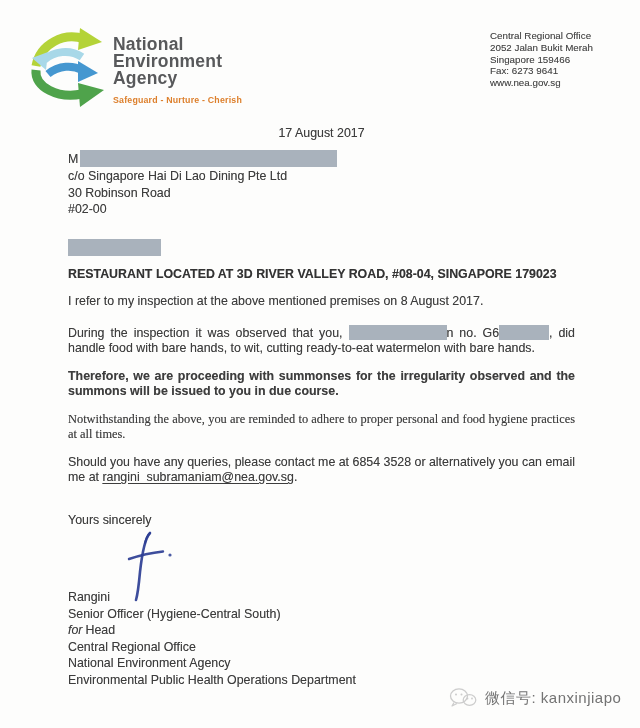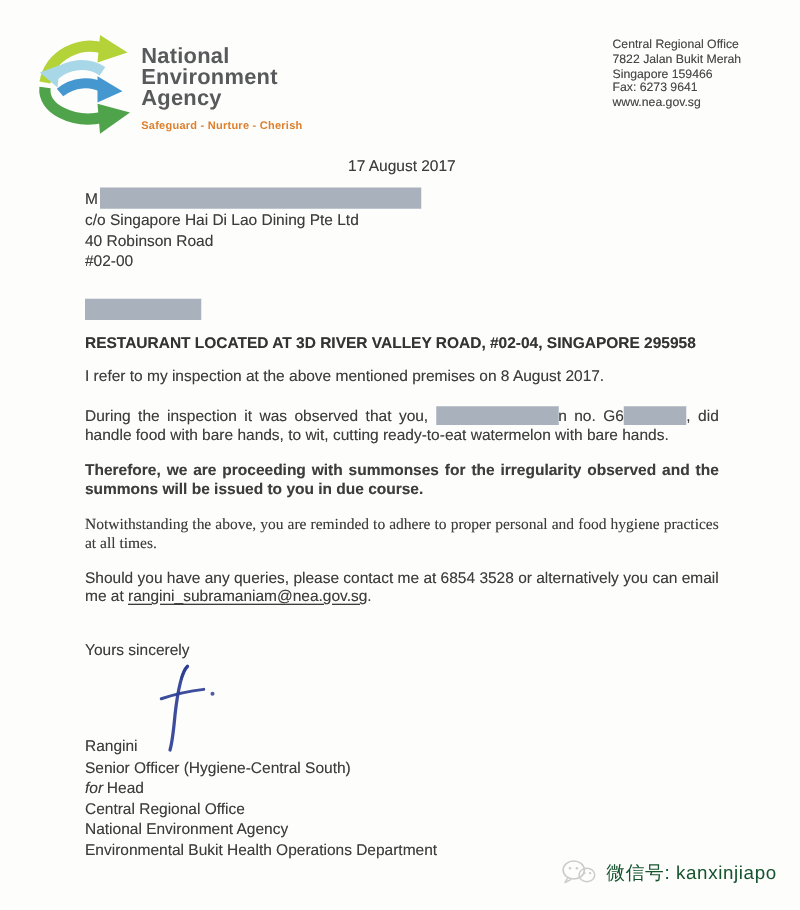--- a/index.html
+++ b/index.html
@@ -33,21 +33,21 @@
   .p1{top:294px;} .p2{top:325px;} .p3{top:369px;font-weight:bold;} .p4{top:412px;font-family:Liberation Serif, serif;} .p5{top:455px;}
   .email{text-decoration:underline;text-underline-offset:2px;}
   .closing{top:513px;}
   .signature{position:absolute;left:55px;top:530px;}
   .signoff{top:589px;line-height:16.6px;}
   .it{font-style:italic;}
   .sp{margin-left:3px;}
 
   
   .watermark{position:absolute;left:448px;top:686px;display:flex;align-items:center;
-             gap:7px;color:#14532d;font-size:15px;letter-spacing:.5px;}
+             gap:7px;color:#737373;font-size:15px;letter-spacing:.5px;}
 </style>
 </head>
 <body>
 
 <div class="page">
 
   <svg class="logo-arrows" width="84" height="84" viewBox="0 0 84 84">
     <path d="M10,42 C14,20 38,8 58,15" stroke="#b4d338" stroke-width="9" fill="none"></path>
     <polygon points="54,4 76,18 52,26" fill="#b4d338"></polygon>
     <path d="M56,33 C44,25 28,27 18,36" stroke="#a8d8e8" stroke-width="8" fill="none"></path>
@@ -59,40 +59,40 @@
   </svg>
   <div class="logo-text">
     <div>National</div>
     <div>Environment</div>
     <div>Agency</div>
     <div class="tagline">Safeguard - Nurture - Cherish</div>
   </div>
 
   <div class="office">
     <div>Central Regional Office</div>
-    <div>7822 Jalan Bukit Merah</div>
+    <div>2052 Jalan Bukit Merah</div>
     <div>Singapore 159466</div>
     <div>Fax: 6273 9641</div>
     <div>www.nea.gov.sg</div>
   </div>
 
   <div class="letter">
 
     <div class="abs date">17 August 2017</div>
 
     <div class="abs recipient">
       <div><span>M</span><span class="redact r1"></span></div>
       <div>c/o Singapore Hai Di Lao Dining Pte Ltd</div>
-      <div>40 Robinson Road</div>
+      <div>30 Robinson Road</div>
       <div>#02-00</div>
     </div>
 
     <div class="redact block2"></div>
 
-    <div class="abs subject">RESTAURANT LOCATED AT 3D RIVER VALLEY ROAD, #02-04, SINGAPORE 295958</div>
+    <div class="abs subject">RESTAURANT LOCATED AT 3D RIVER VALLEY ROAD, #08-04, SINGAPORE 179023</div>
 
     <p class="abs p1">I refer to my inspection at the above mentioned premises on 8 August 2017.</p>
 
     <p class="abs p2 just"><span>During the inspection it was observed that you, </span><span class="redact in1"></span><span>n no. G6</span><span class="redact in2"></span><span>, did handle food with bare hands, to wit, cutting ready-to-eat watermelon with bare hands.</span></p>
 
     <p class="abs p3 just">Therefore, we are proceeding with summonses for the irregularity observed and the summons will be issued to you in due course.</p>
 
     <p class="abs p4 just">Notwithstanding the above, you are reminded to adhere to proper personal and food hygiene practices at all times.</p>
 
     <p class="abs p5 just"><span>Should you have any queries, please contact me at 6854 3528 or alternatively you can email me at </span><span class="email">rangini_subramaniam@nea.gov.sg</span><span>.</span></p>
@@ -105,21 +105,21 @@
       <path d="M6,29 C18,25 31,22.5 40,21.5" stroke="#2c3e94" stroke-width="2.4" fill="none" stroke-linecap="round" opacity="0.92"></path>
       <circle cx="47" cy="25" r="1.6" fill="#2c3e94" opacity="0.85"></circle>
     </svg>
 
     <div class="abs signoff">
       <div>Rangini</div>
       <div>Senior Officer (Hygiene-Central South)</div>
       <div><span class="it">for</span><span class="sp">Head</span></div>
       <div>Central Regional Office</div>
       <div>National Environment Agency</div>
-      <div>Environmental Bukit Health Operations Department</div>
+      <div>Environmental Public Health Operations Department</div>
     </div>
   </div>
 
   <div class="watermark">
     <svg width="30" height="24" viewBox="0 0 30 24">
       <ellipse cx="11" cy="10" rx="8.5" ry="7.2" stroke="#cccccc" stroke-width="1.3" fill="none"></ellipse>
       <path d="M6,16.5 L4,20 L9,17.5" stroke="#cccccc" stroke-width="1.2" fill="none" stroke-linejoin="round"></path>
       <circle cx="8" cy="8.5" r="1" fill="#cccccc"></circle>
       <circle cx="13.5" cy="8.5" r="1" fill="#cccccc"></circle>
       <ellipse cx="21.5" cy="14" rx="6.3" ry="5.4" stroke="#cccccc" stroke-width="1.2" fill="none"></ellipse>

